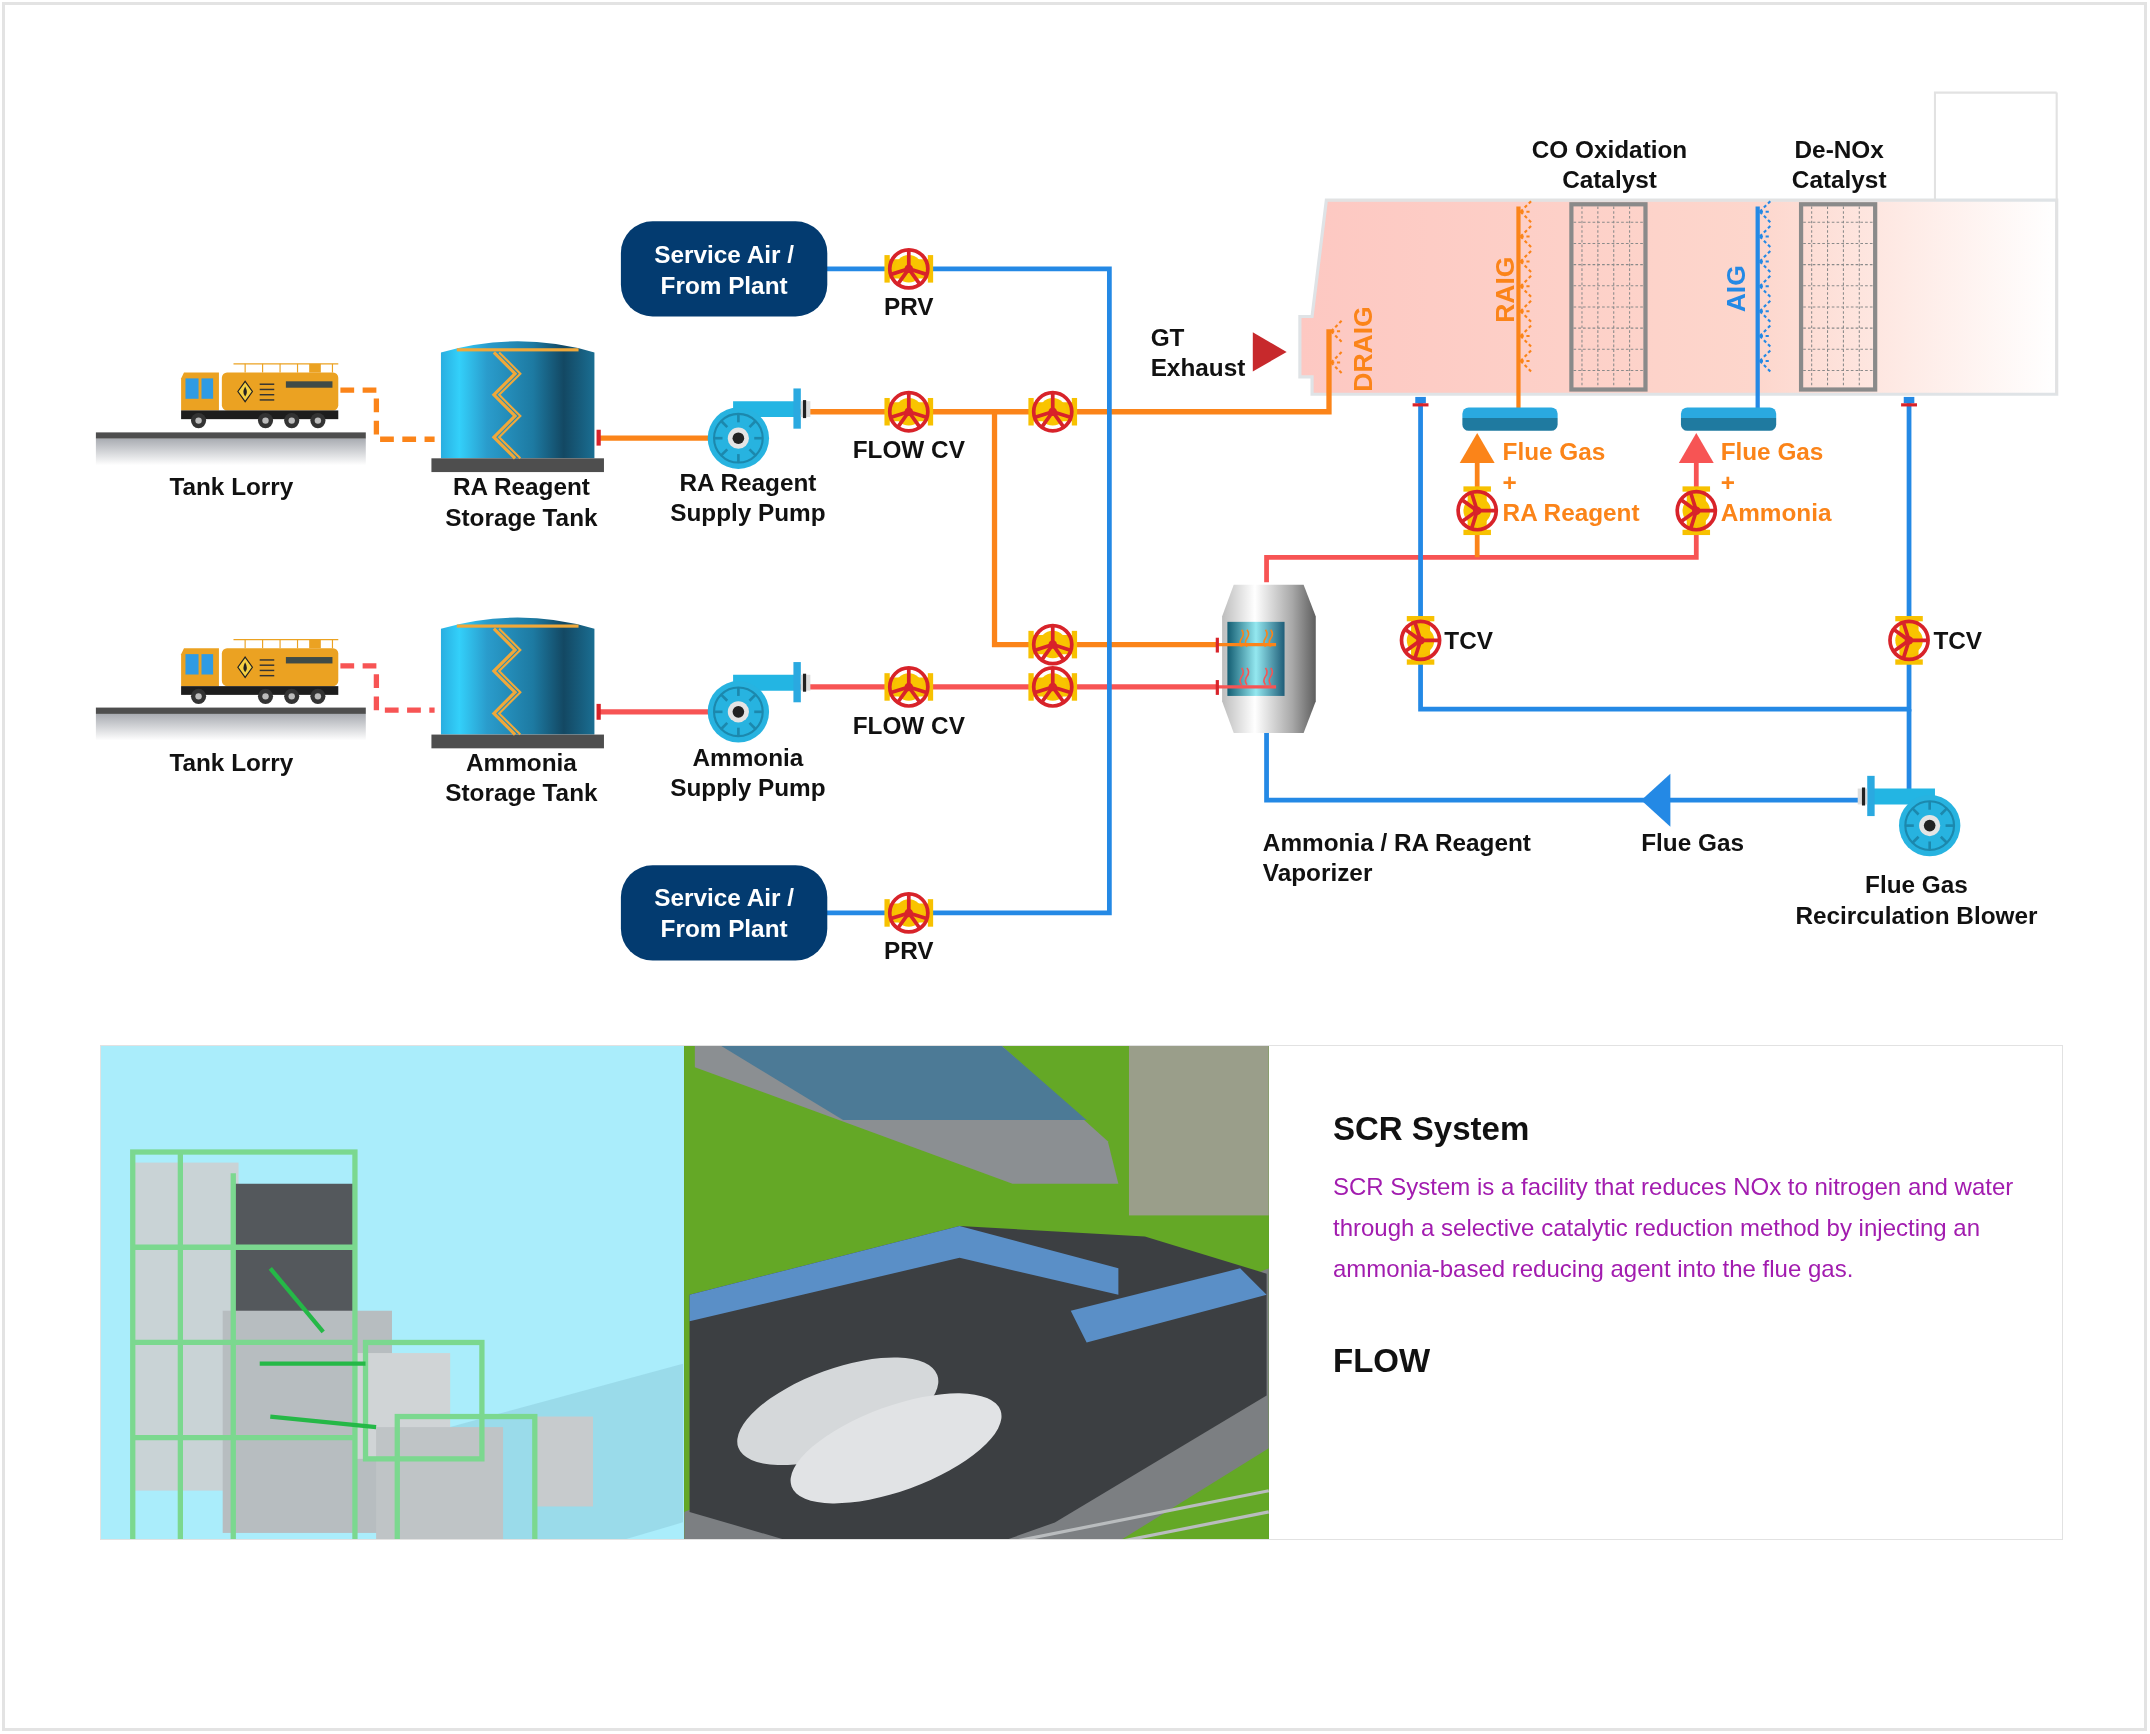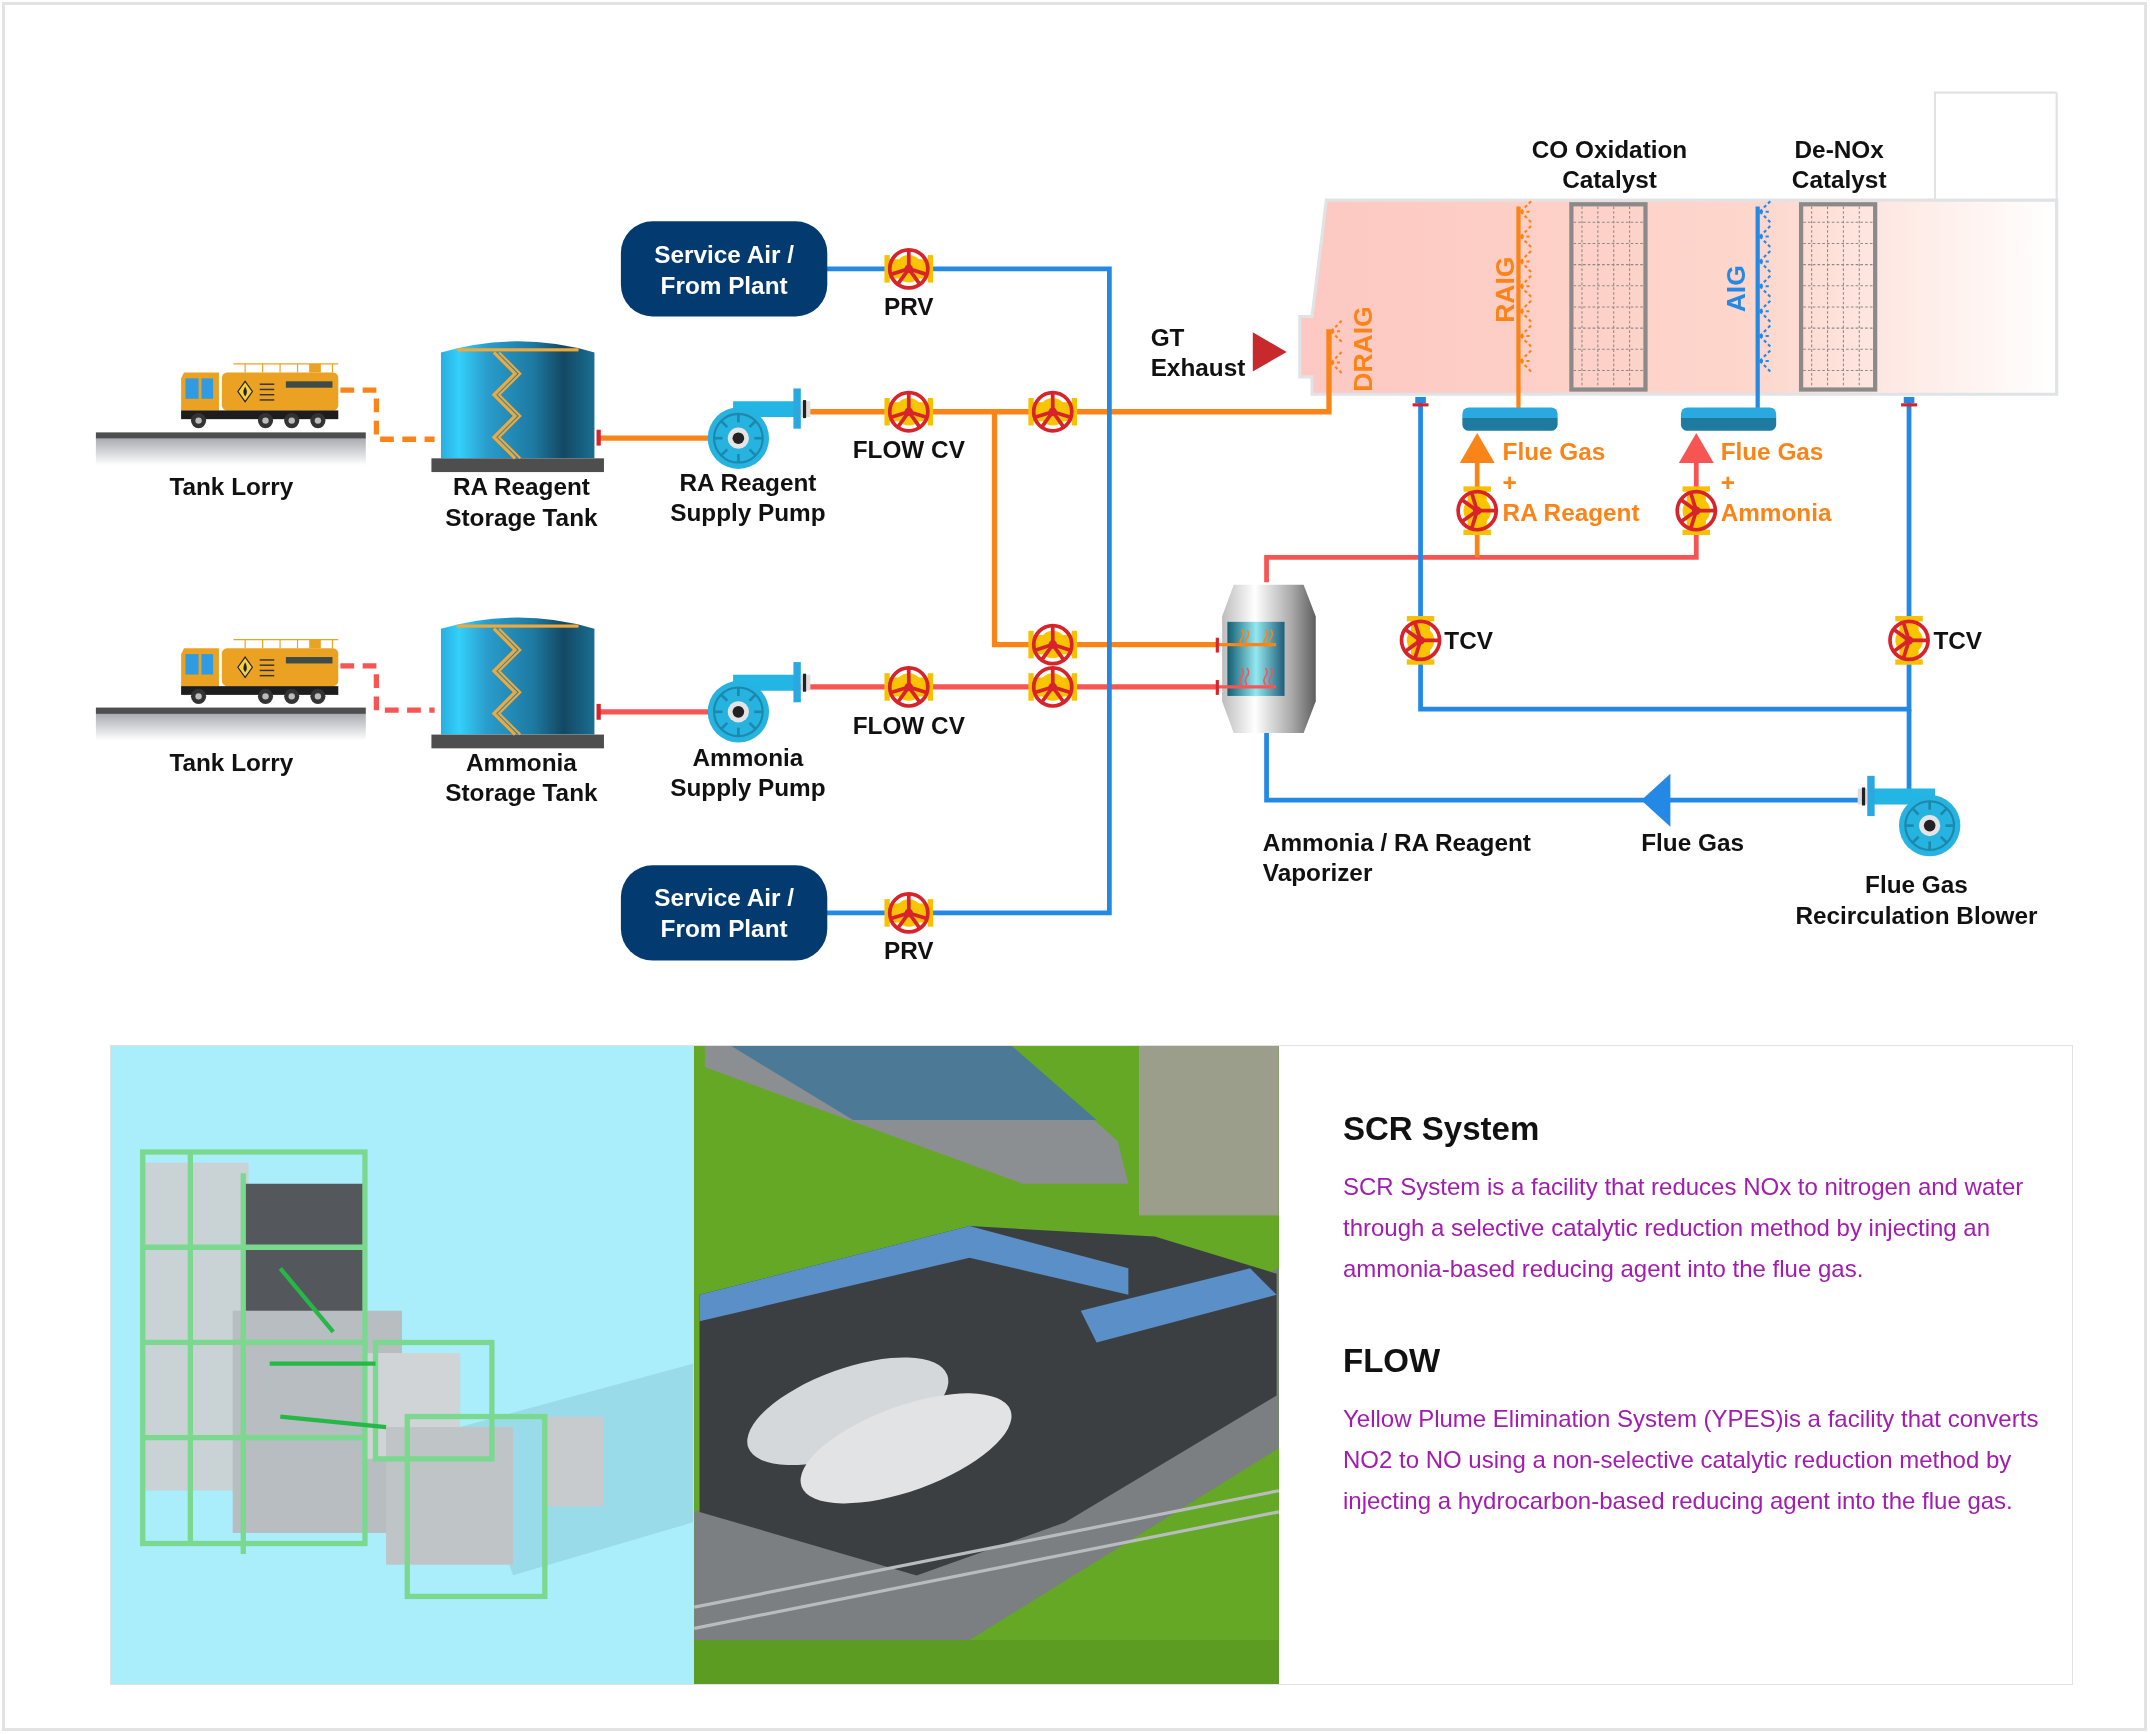--- a/index.html
+++ b/index.html
@@ -3,21 +3,21 @@
 <meta charset="utf-8">
 <style>
   html,body{margin:0;padding:0;background:#fff;}
   body{width:2151px;height:1735px;position:relative;overflow:hidden;font-family:"Liberation Sans","DejaVu Sans",sans-serif;}
   .frame{position:absolute;left:2.1px;top:2.1px;width:2145px;height:1729px;border:3.2px solid #e3e3e3;box-sizing:border-box;}
   svg#diagram{position:absolute;left:0;top:0;}
   .lbl{font-family:"Liberation Sans",sans-serif;font-weight:700;font-size:46px;fill:#111;}
   .olbl{font-family:"Liberation Sans",sans-serif;font-weight:700;font-size:46px;fill:#fb8419;}
   .wlbl{font-family:"Liberation Sans",sans-serif;font-weight:700;font-size:46px;fill:#fff;}
   .vlbl{font-family:"Liberation Sans",sans-serif;font-weight:700;font-size:50px;}
-  .bottom{position:absolute;left:110px;top:1045px;width:1963px;height:640px;border:1.6px solid #e2e2e2;box-sizing:border-box;display:flex;}
+  .bottom{position:absolute;left:100px;top:1045px;width:1963px;height:495px;border:1.6px solid #e2e2e2;box-sizing:border-box;display:flex;}
   .photo1{width:583px;height:100%;background:#aaedfb;position:relative;overflow:hidden;}
   .photo2{width:585px;height:100%;background:#5d9c22;position:relative;overflow:hidden;}
   .info{flex:1;padding:64px 21px 0 64px;box-sizing:border-box;}
   .info h2{margin:0 0 18px 0;font-size:33px;font-weight:700;color:#111;font-family:"Liberation Sans",sans-serif;}
   .info p{margin:0 0 53px 0;font-size:24px;line-height:41px;color:#a21caf;font-family:"Liberation Sans",sans-serif;}
 </style>
 </head>
 <body>
 
 <div class="frame"></div>
@@ -441,16 +441,15 @@
       <g stroke="#b9bcbe" stroke-width="6">
           <line x1="0" y1="1060" x2="1104" y2="840"></line>
           <line x1="0" y1="1100" x2="1104" y2="880"></line>
         </g>
     </svg>
   </div>
   <div class="info">
     <h2>SCR System</h2>
     <p>SCR System is a facility that reduces NOx to nitrogen and water through a selective catalytic reduction method by injecting an ammonia-based reducing agent into the flue gas.</p>
     <h2>FLOW</h2>
-    <p>Yellow Plume Elimination System (YPES)is a facility that converts NO2 to NO using a non-selective catalytic reduction method by injecting a hydrocarbon-based reducing agent into the flue gas.</p>
   </div>
 </div>
 
 
 </body></html>

